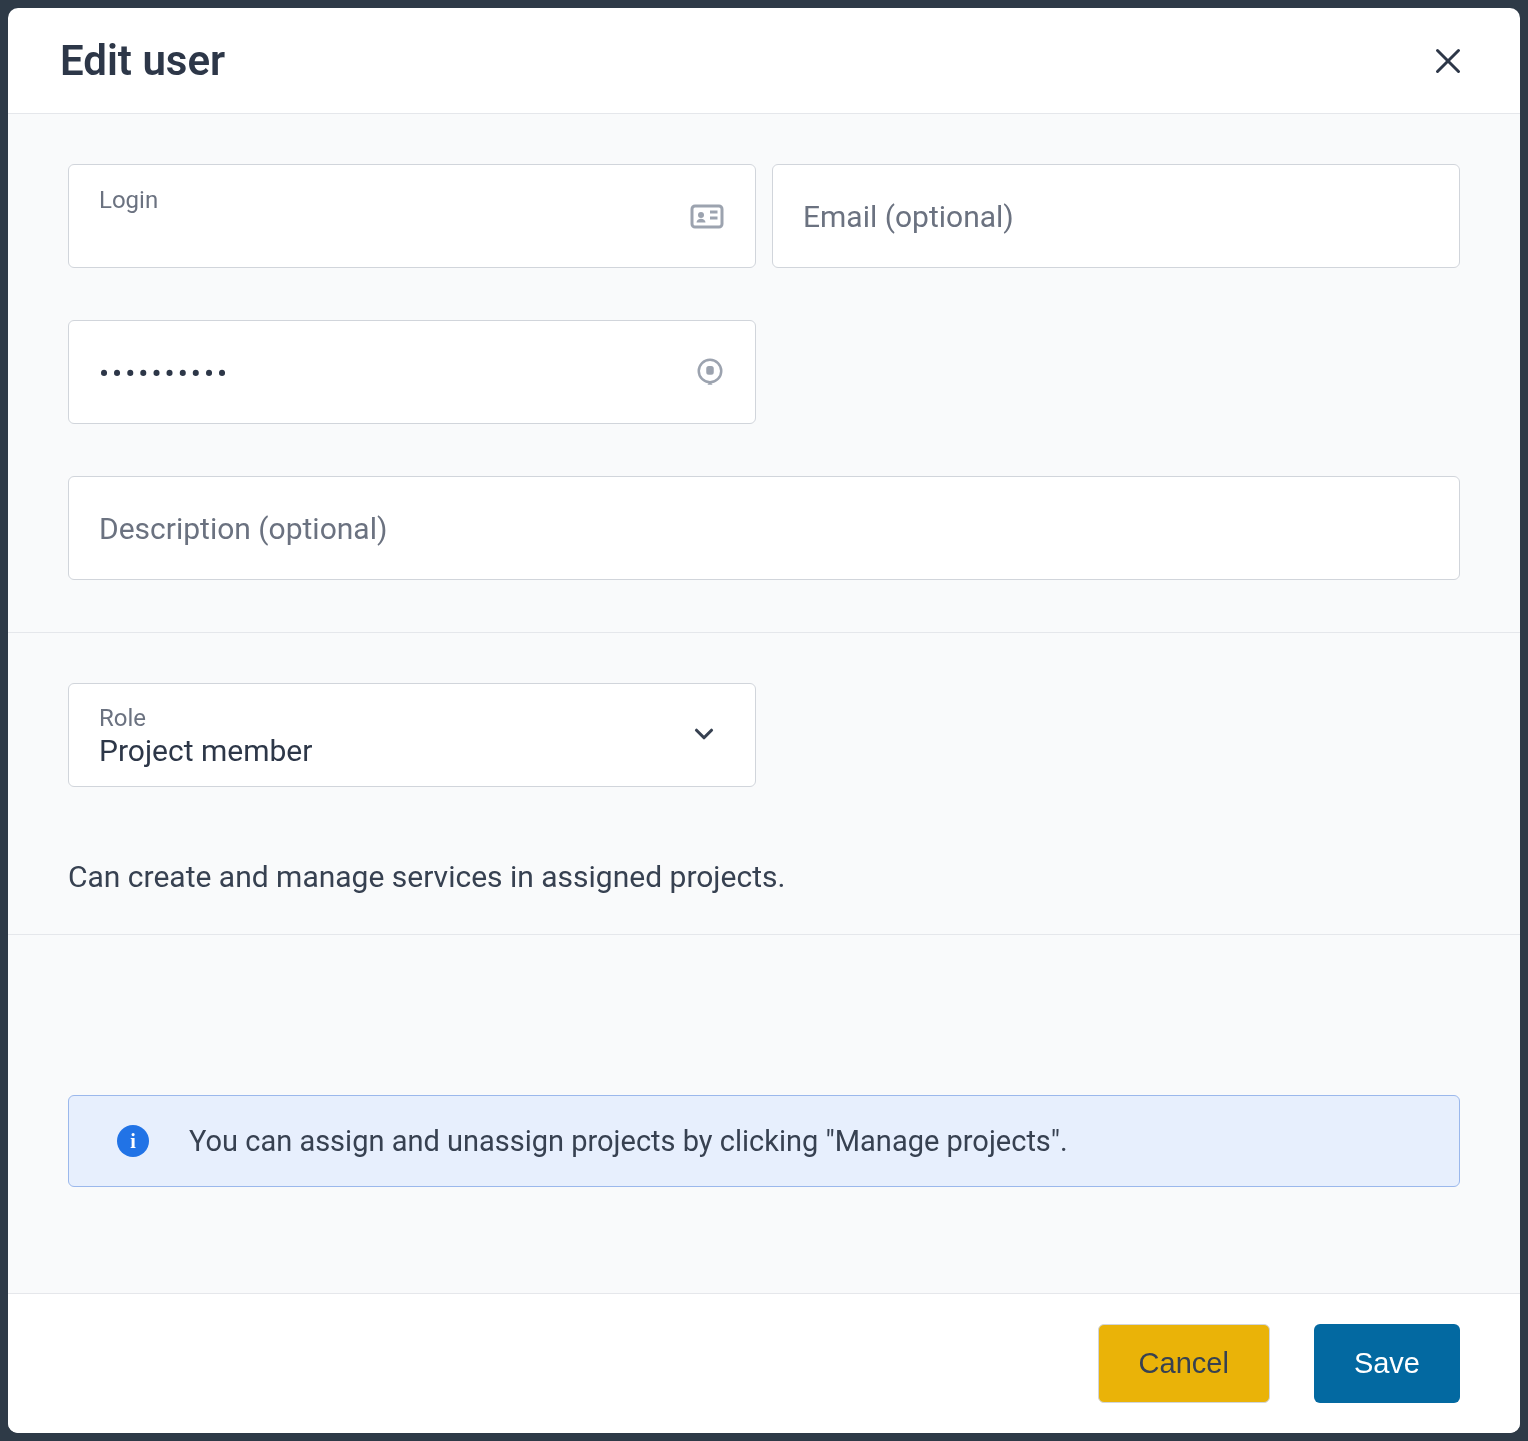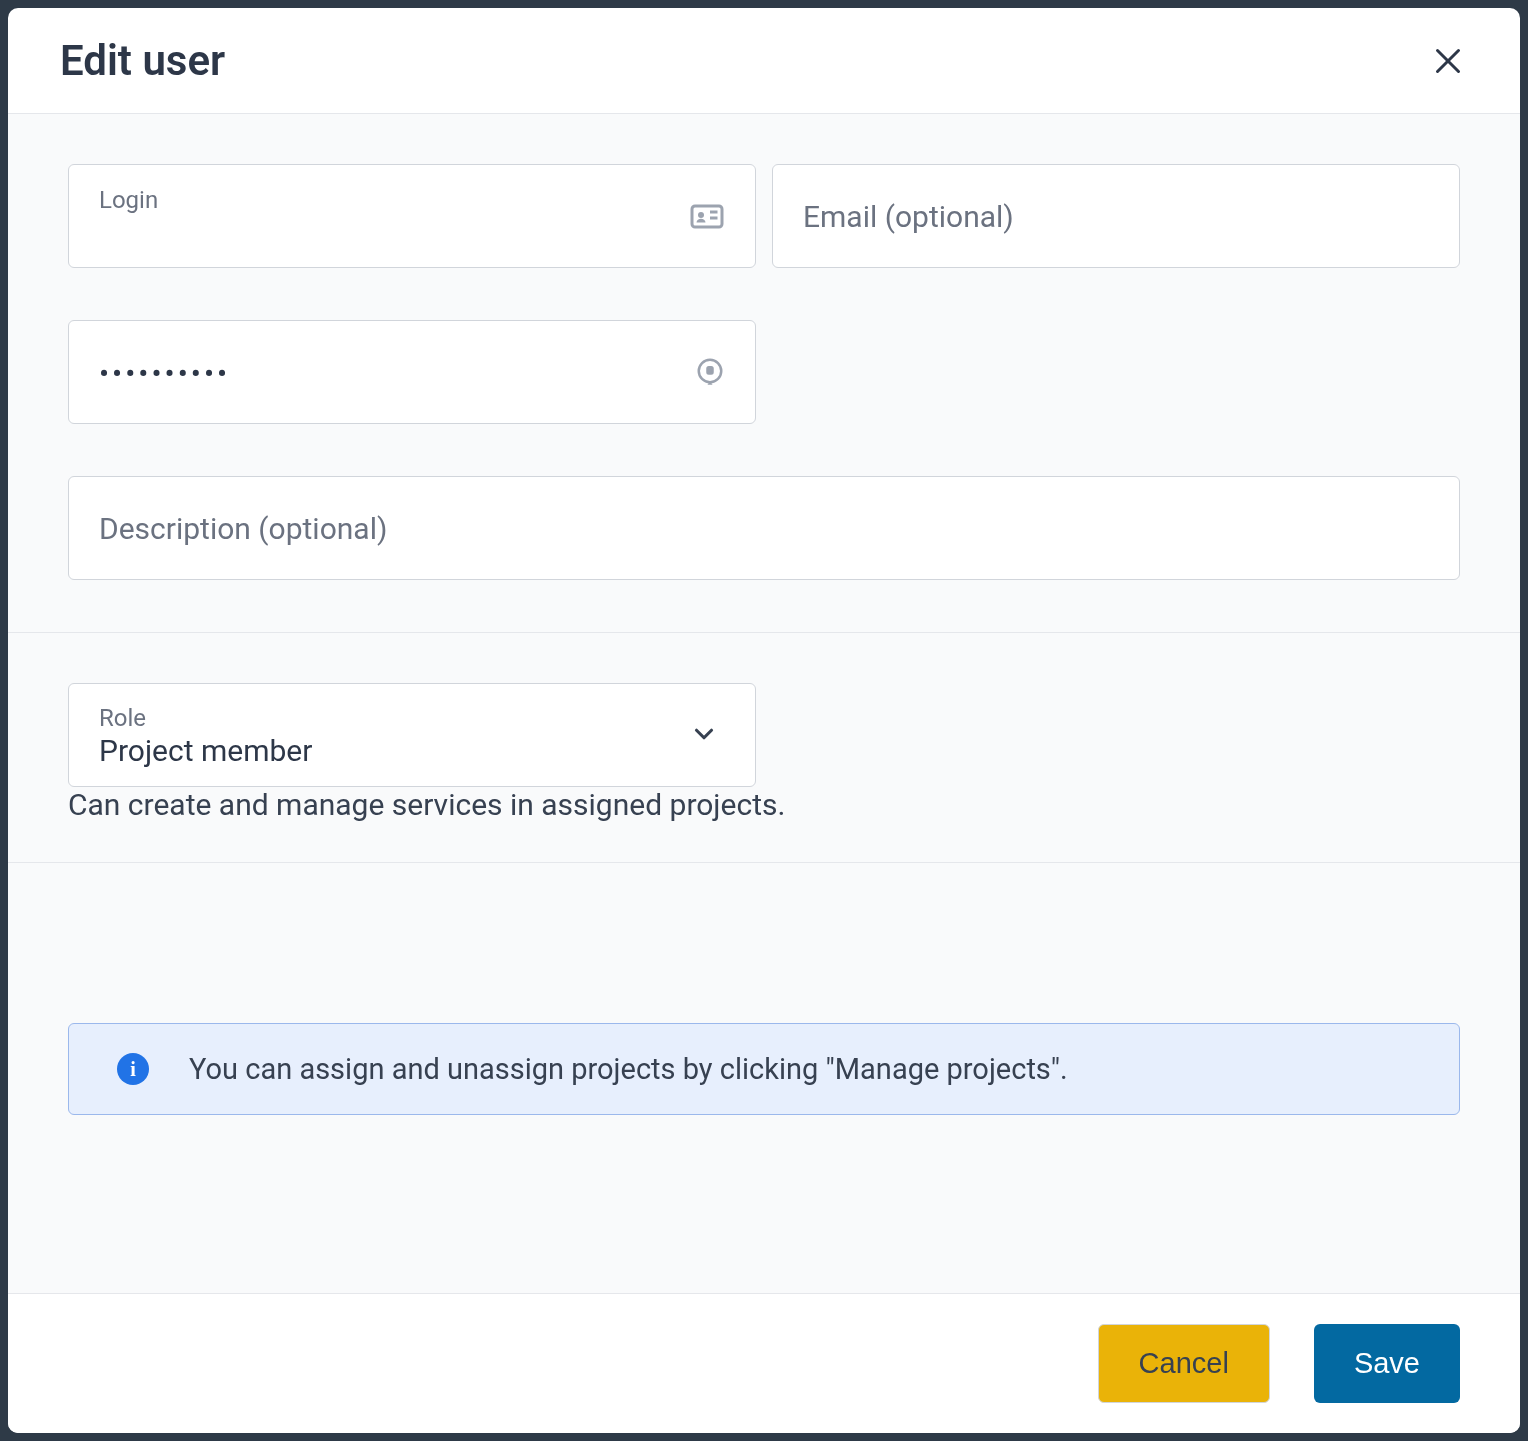--- a/index.html
+++ b/index.html
@@ -124,20 +124,21 @@
       font-size: 30px;
       color: #2d3748;
     }
     .chevron {
       color: #374151;
       margin-right: 6px;
     }
     .role-description {
       font-size: 30px;
       color: #374151;
+      margin-top: 72px;
     }
     .info-banner {
       display: flex;
       align-items: center;
       gap: 40px;
       padding: 28px 48px;
       background: #e7effd;
       border: 1px solid #9bb8ec;
       border-radius: 6px;
     }

